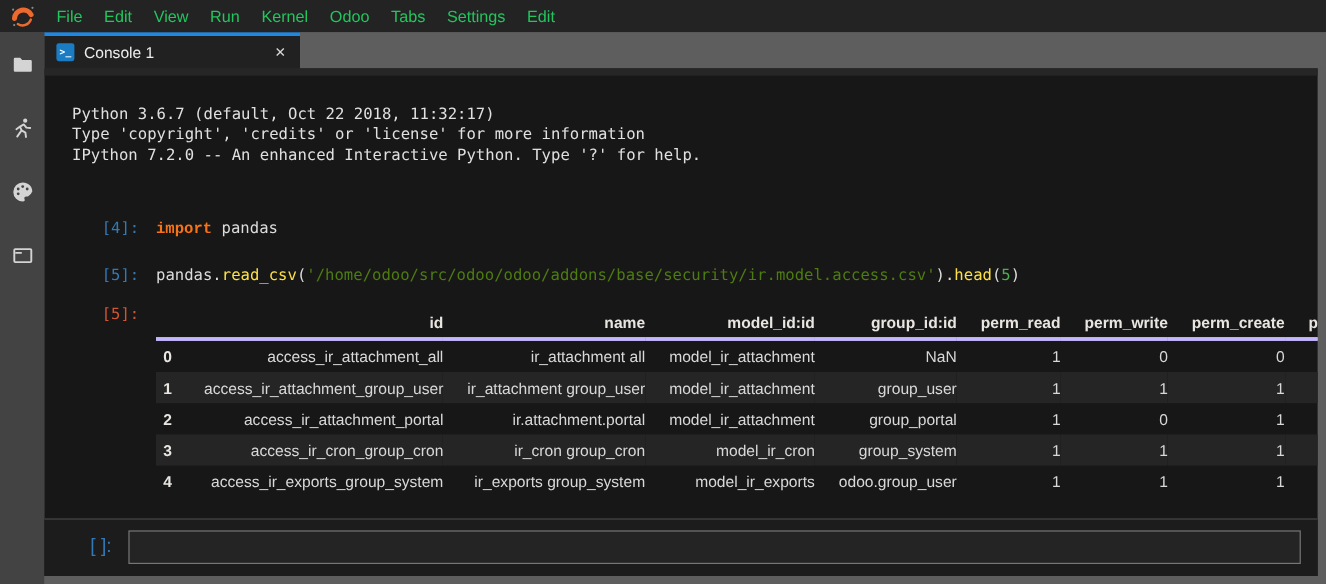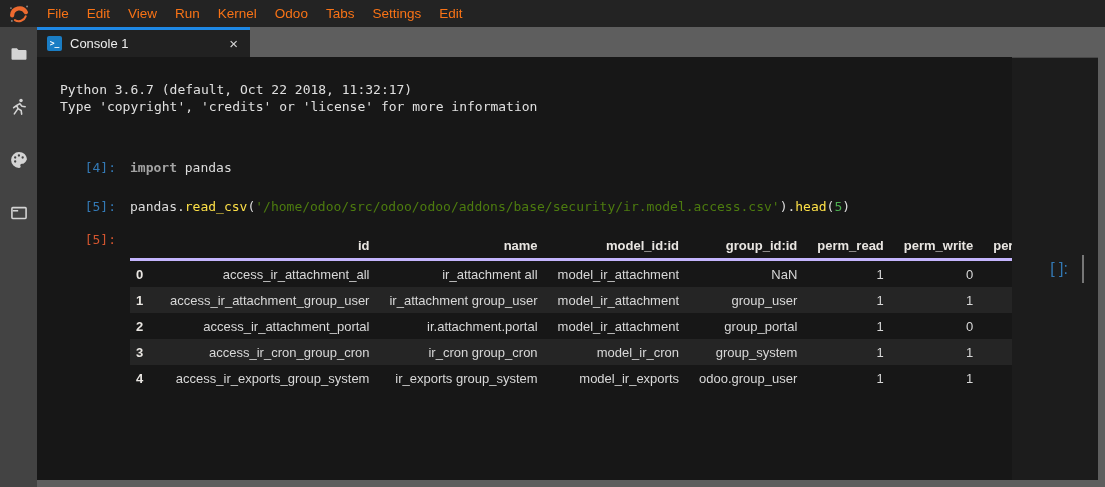--- a/index.html
+++ b/index.html
@@ -11,21 +11,21 @@
     position: relative;
   }
 
   
   .menubar {
     height: 27px;
     background: #232323;
     display: flex;
     align-items: center;
     font-size: 13.5px;
-    color: #f97316;
+    color: #22c55e;
   }
   .logo-box { width: 38px; display: flex; align-items: center; justify-content: center; }
   .menu-item { padding: 0 9px; cursor: default; }
 
   
   .app { display: flex; height: 460px; }
 
   
   .sidebar {
     width: 37px;
@@ -65,21 +65,21 @@
     line-height: 1;
   }
   .tab-close { margin-left: auto; font-size: 15px; color: #d5d5d5; cursor: pointer; padding: 0 2px; }
 
   
   .panel {
     flex: 1;
     margin: 0 7px 7px 0;
     background: #171717;
     display: flex;
-    flex-direction: row;
+    flex-direction: column;
     min-height: 0;
   }
   .panel-toolbar { height: 6px; background: #262626; flex: none; }
 
   .history {
     flex: 1;
     padding: 24px 0 0 23px;
     font-family: "DejaVu Sans Mono", monospace;
     font-size: 13px;
     color: #e0e0e0;
@@ -94,21 +94,21 @@
   .prompt {
     flex: 0 0 70px;
     text-align: right;
     padding-right: 14px;
     line-height: 17px;
     color: #3379b5;
     white-space: pre;
   }
   .prompt.out { color: #d2552f; }
   .code-line { line-height: 17px; white-space: pre; color: #dcdcdc; }
-  .tok-kw  { color: #a3a3a3; font-weight: bold; }
+  .tok-kw  { color: #f97316; font-weight: bold; font-family: Liberation Mono, monospace; }
   .tok-fn  { color: #fde047; }
   .tok-str { color: #4d7c0f; }
   .tok-num { color: #4caf50; }
 
   
   .df {
     border-collapse: collapse;
     font-family: "Liberation Sans", sans-serif;
     font-size: 13px;
     color: #d8d8d8;
@@ -211,20 +211,21 @@
     </div>
 
     <div class="panel">
       <div class="panel-toolbar"></div>
 
       <div class="history">
 
         <div class="banner">
           <div>Python 3.6.7 (default, Oct 22 2018, 11:32:17)</div>
           <div>Type 'copyright', 'credits' or 'license' for more information</div>
+          <div>IPython 7.2.0 -- An enhanced Interactive Python. Type '?' for help.</div>
         </div>
 
         <div class="cell cell-4">
           <div class="prompt">[4]:</div>
           <div class="code-line"><span class="tok-kw">import</span><span> pandas</span></div>
         </div>
 
         <div class="cell cell-5">
           <div class="prompt">[5]:</div>
           <div class="code-line"><span>pandas.</span><span class="tok-fn">read_csv</span><span>(</span><span class="tok-str">'/home/odoo/src/odoo/odoo/addons/base/security/ir.model.access.csv'</span><span>).</span><span class="tok-fn">head</span><span>(</span><span class="tok-num">5</span><span>)</span></div>

